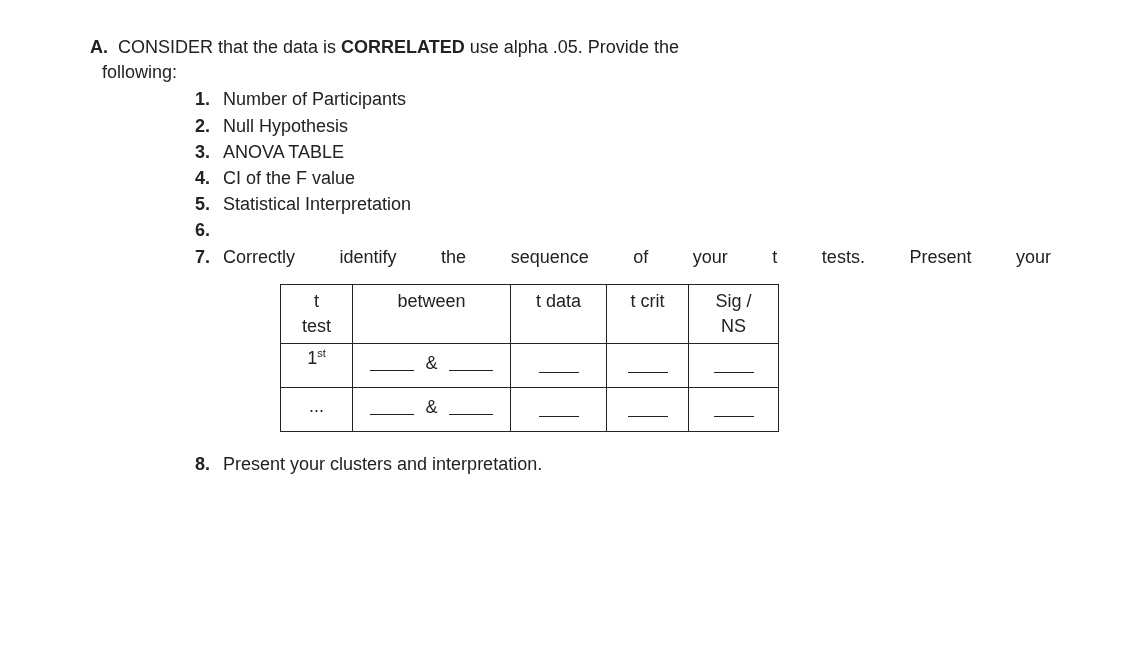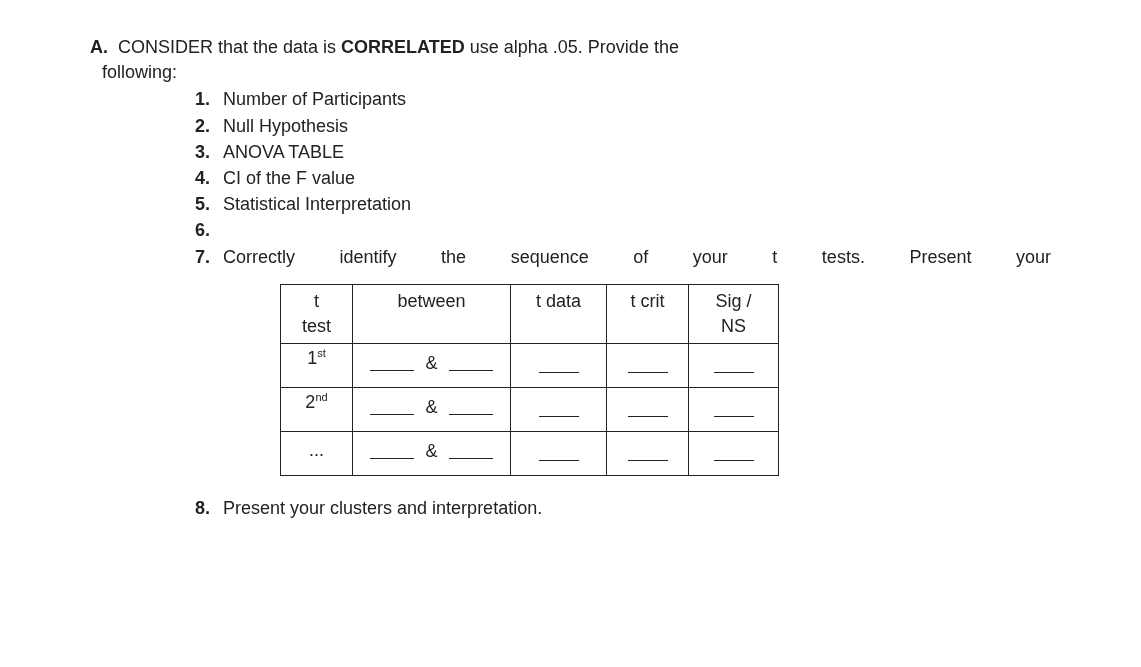--- a/index.html
+++ b/index.html
@@ -185,33 +185,20 @@
         <td class="between-cell">
           <span class="blank-line"></span>
           <span style="margin:0 4px;">&amp;</span>
           <span class="blank-line"></span>
         </td>
         <td><span class="blank-line-short"></span></td>
         <td><span class="blank-line-short"></span></td>
         <td><span class="blank-line-short"></span></td>
       </tr>
       <tr class="row-tall">
-        <td style="vertical-align:top;padding-top:2px;">
-          <span>2</span><sup>nd</sup>
-        </td>
-        <td class="between-cell">
-          <span class="blank-line"></span>
-          <span style="margin:0 4px;">&amp;</span>
-          <span class="blank-line"></span>
-        </td>
-        <td><span class="blank-line-short"></span></td>
-        <td><span class="blank-line-short"></span></td>
-        <td><span class="blank-line-short"></span></td>
-      </tr>
-      <tr class="row-tall">
         <td style="vertical-align:top;padding-top:6px;">...</td>
         <td class="between-cell">
           <span class="blank-line"></span>
           <span style="margin:0 4px;">&amp;</span>
           <span class="blank-line"></span>
         </td>
         <td><span class="blank-line-short"></span></td>
         <td><span class="blank-line-short"></span></td>
         <td><span class="blank-line-short"></span></td>
       </tr>

